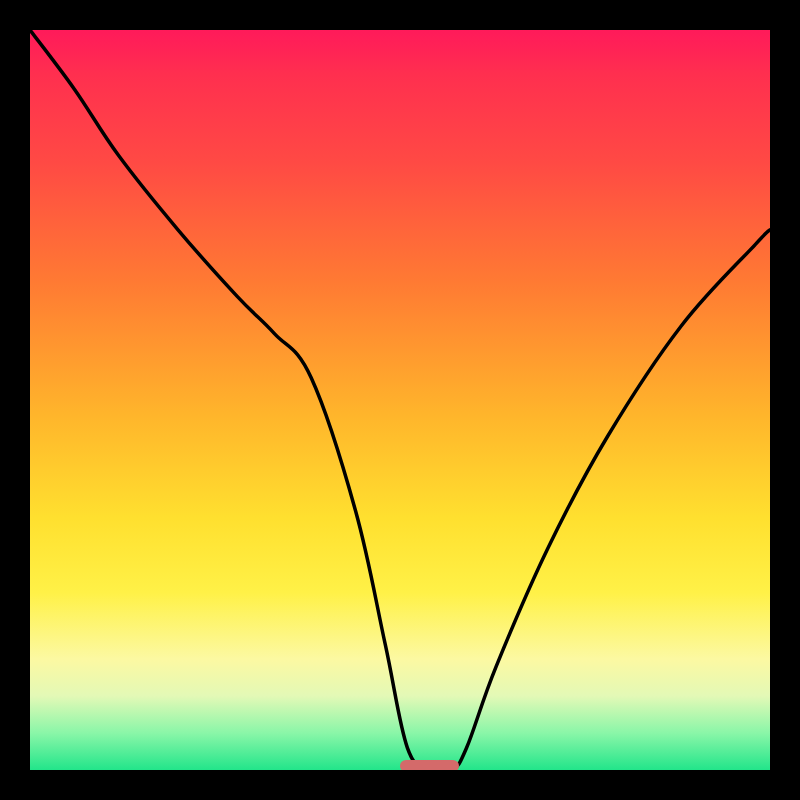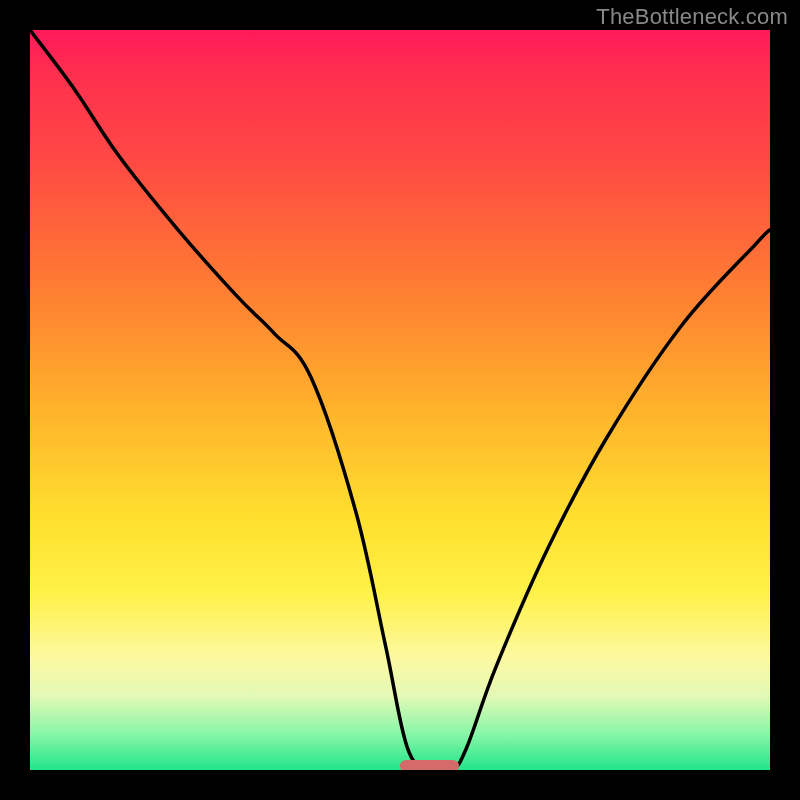--- a/index.html
+++ b/index.html
@@ -67,21 +67,20 @@
     background: #d46a6a;
     bottom: -2px; 
     z-index: 5;
   }
 </style>
 </head>
 <body>
 
 <div class="frame">
 
-  <div class="watermark">TheBottleneck.com</div>
 
   <div class="plot-area">
     <div class="gradient"></div>
 
     <svg class="curve" viewBox="0 0 740 740" preserveAspectRatio="none">
       <path id="curve-path" d="M 0 0 C 7.991999999999999 10.655999999999988, 28.416 36.55599999999992, 44.4 59.19999999999993 C 60.384 81.84399999999994, 70.152 100.49200000000005, 88.8 125.80000000000007 C 107.448 151.1080000000001, 126.688 174.49200000000008, 148 199.80000000000007 C 169.312 225.10800000000006, 189.88400000000001 247.75199999999998, 207.20000000000002 266.4 C 224.51600000000002 285.04799999999994, 230.88000000000002 288.74800000000005, 244.20000000000002 303.40000000000003 C 257.52000000000004 318.052, 266.548 315.83199999999994, 281.2 347.79999999999995 C 295.852 379.768, 312.28000000000003 433.048, 325.6 481 C 338.92 528.952, 345.876 571.576, 355.2 614.2 C 364.524 656.8240000000001, 369.408 695.156, 377.40000000000003 717.8 C 385.39200000000005 740.444, 391.60800000000006 736.004, 399.6 740 C 407.592 743.996, 415.14 743.996, 421.79999999999995 740 C 428.4599999999999 736.004, 428.60799999999995 736.448, 436.59999999999997 717.8 C 444.592 699.1519999999999, 451.548 672.3639999999999, 466.2 636.4 C 480.852 600.436, 498.02 559.292, 518 518 C 537.98 476.708, 553.224 446.96, 577.2 407 C 601.176 367.04, 624.5600000000001 330.632, 651.2 296 C 677.84 261.368, 709.2159999999999 231.916, 725.1999999999999 214.60000000000002 C 741.184 197.28400000000005, 737.336 202.46400000000006, 740 199.80000000000007" stroke="#000" stroke-width="3.5" fill="none" stroke-linecap="round" stroke-linejoin="round"></path>
     </svg>
 
     <div id="marker" class="bottom-marker" style="left: 370px; width: 59.2px;"></div>
   </div>

